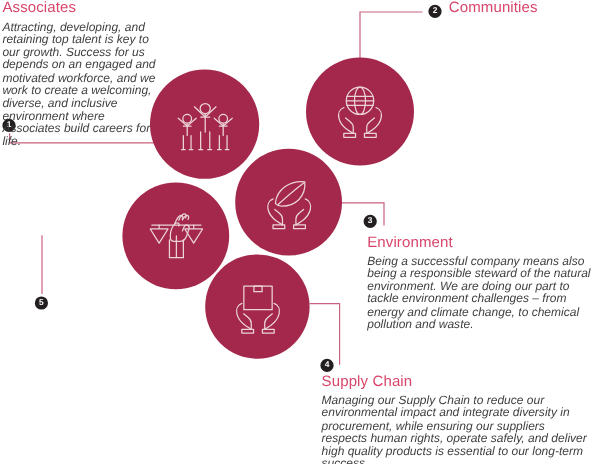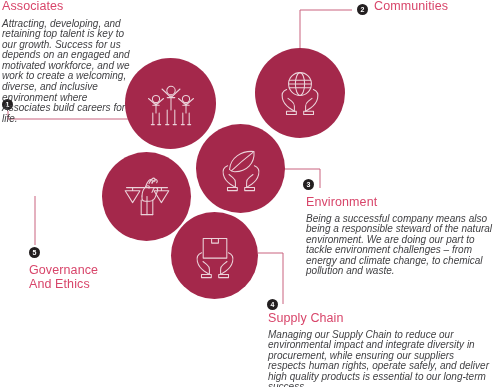--- a/index.html
+++ b/index.html
@@ -208,16 +208,15 @@
     <h2>Supply Chain</h2>
     <p>Managing our Supply Chain to reduce our environmental impact and integrate diversity in procurement, while ensuring our suppliers respects human rights, operate safely, and deliver high quality products is essential to our long-term success.</p>
   </div>
 
   <div class="block" id="blk-environment">
     <h2>Environment</h2>
     <p>Being a successful company means also being a responsible steward of the natural environment. We are doing our part to tackle environment challenges – from energy and climate change, to chemical pollution and waste.</p>
   </div>
 
   <div class="block" id="blk-governance">
-    <h2><span>Governance</span><br><span>And Ethics</span></h2>
   </div>
 
 </div>
 
 </body></html>

